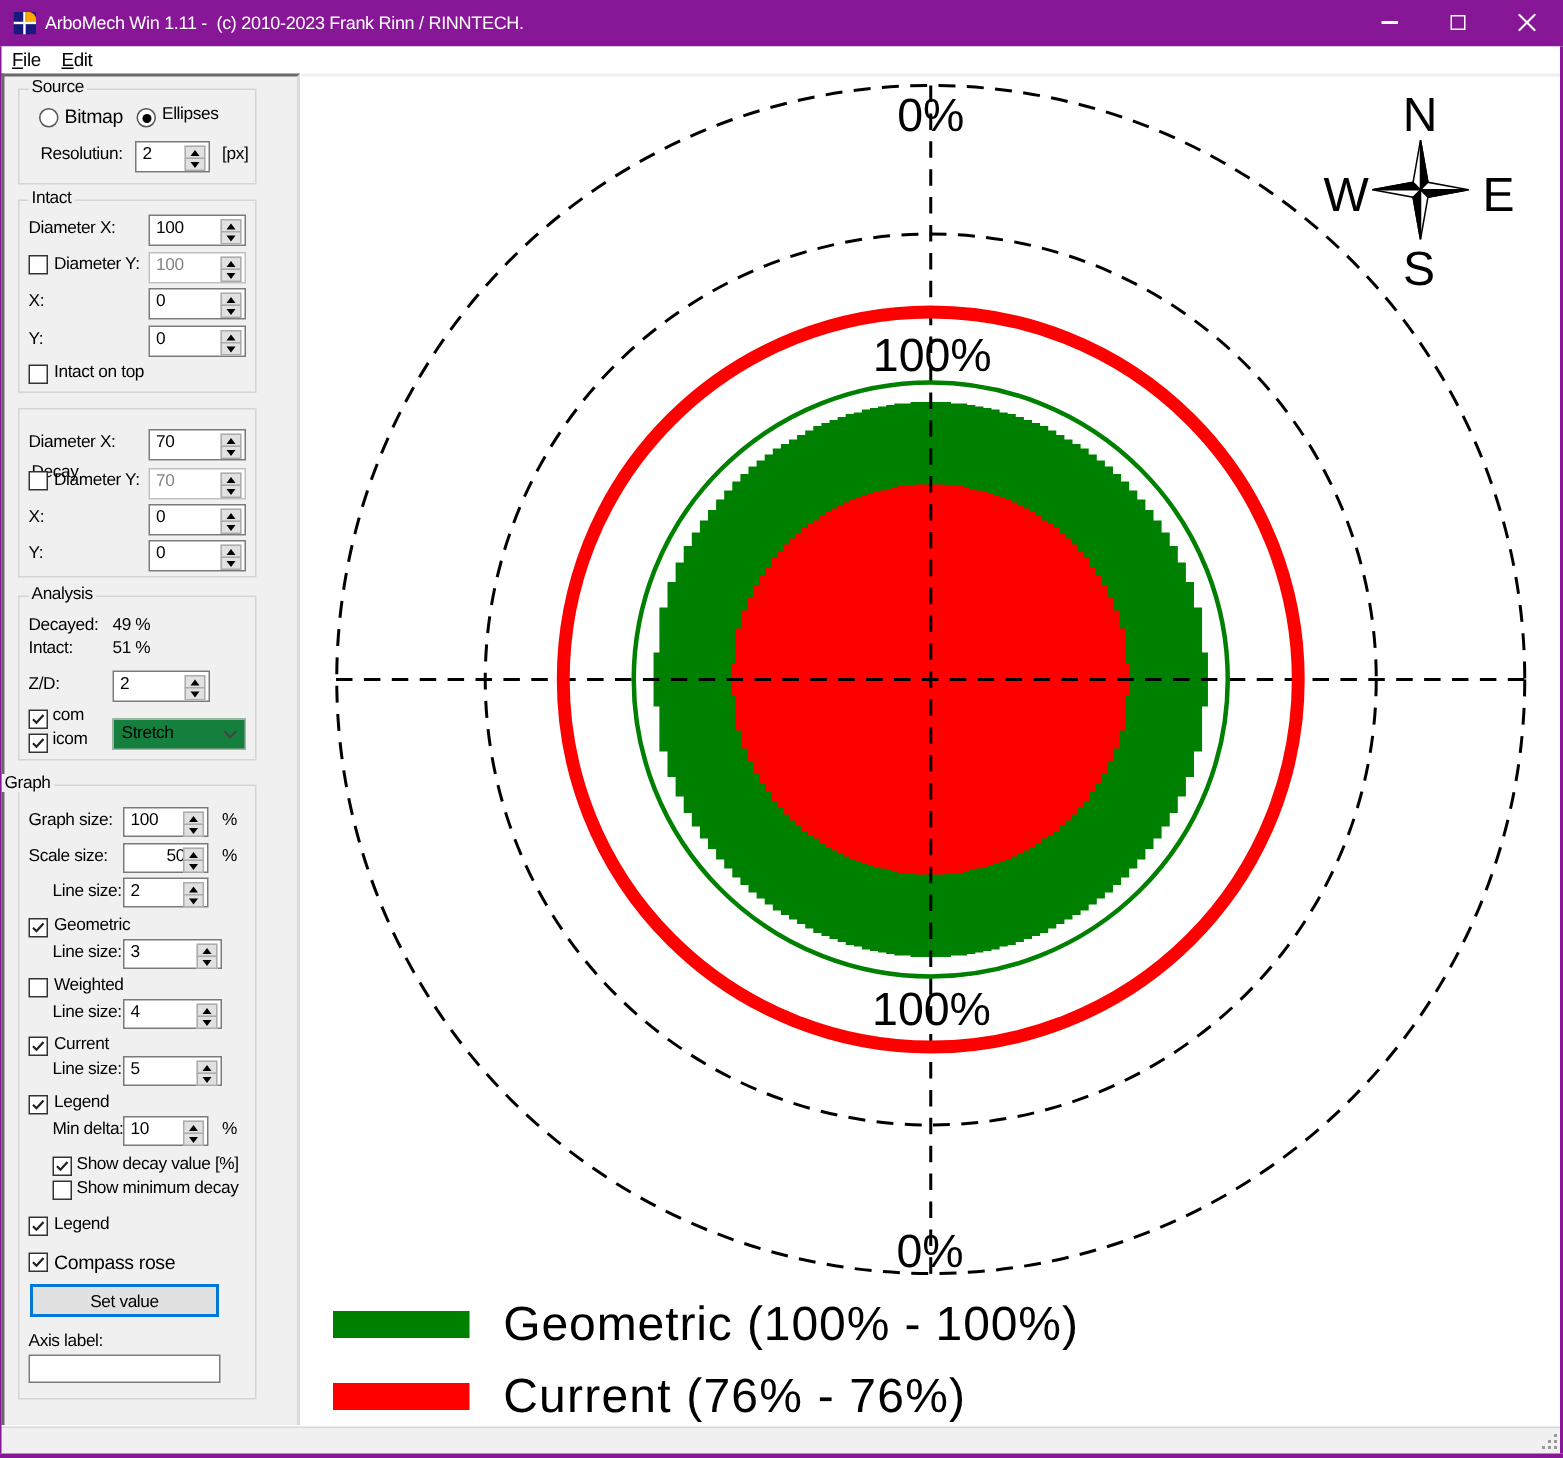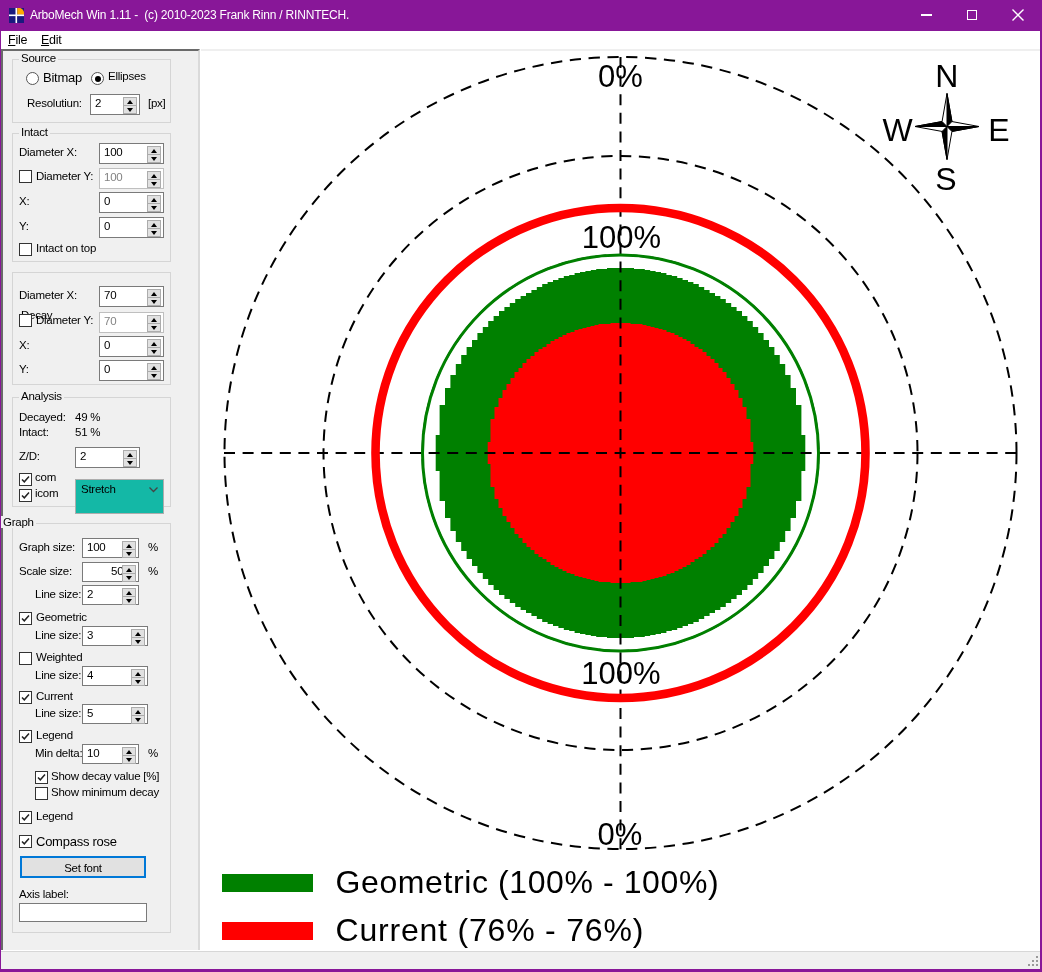--- a/index.html
+++ b/index.html
@@ -208,21 +208,21 @@
       <path d="M2 5.5 L4.3 7.8 L9 2.6" stroke="#222" stroke-width="1.5" fill="none"></path>
     </svg>
   </div>
 <span style="position:absolute;left:35px;top:471px;font-size:11.5px;color:#000;white-space:nowrap;">com</span>
 <div style="position:absolute;left:19px;top:489px;width:11px;height:11px;border:1px solid #333;background:#fff;">
     <svg width="11" height="11" style="position:absolute;left:0;top:0;" viewBox="0 0 11 11">
       <path d="M2 5.5 L4.3 7.8 L9 2.6" stroke="#222" stroke-width="1.5" fill="none"></path>
     </svg>
   </div>
 <span style="position:absolute;left:35px;top:487px;font-size:11.5px;color:#000;white-space:nowrap;">icom</span>
-<div class="abs" style="left:75px;top:479px;width:89px;height:35px;background:#14b8a6;border:1px solid #ADADAD;box-sizing:border-box;">
+<div class="abs" style="left:75px;top:479px;width:89px;height:21px;background:#15803d;border:1px solid #ADADAD;box-sizing:border-box;">
 <span style="position:absolute;left:5px;top:3px;font-size:11.5px;">Stretch</span>
 <svg style="position:absolute;right:5px;top:7px;" width="9" height="6" viewBox="0 0 9 6">
       <path d="M0.5 0.5 L4.5 4.5 L8.5 0.5" stroke="#444" stroke-width="1.3" fill="none"></path>
     </svg>
 </div>
 <div style="position:absolute;left:12px;top:523px;width:159px;height:410px;border:1px solid #D5D5D5;box-sizing:border-box;"></div>
 <span style="position:absolute;left:1px;top:516px;font-size:11.5px;background:#F0F0F0;padding:0 2px;">Graph</span>
 <span style="position:absolute;left:19px;top:541px;font-size:11.5px;color:#000;white-space:nowrap;">Graph size:</span>
 <div style="position:absolute;left:82px;top:538px;width:57px;height:20px;border:1px solid #7A7A7A;background:#fff;box-sizing:border-box;">
 <span style="position:absolute;left:4px;top:2px;font-size:11.5px;color:#000;">100</span>
@@ -343,21 +343,21 @@
       <path d="M2 5.5 L4.3 7.8 L9 2.6" stroke="#222" stroke-width="1.5" fill="none"></path>
     </svg>
   </div>
 <span style="position:absolute;left:36px;top:810px;font-size:11.5px;color:#000;white-space:nowrap;">Legend</span>
 <div style="position:absolute;left:19px;top:835px;width:11px;height:11px;border:1px solid #333;background:#fff;">
     <svg width="11" height="11" style="position:absolute;left:0;top:0;" viewBox="0 0 11 11">
       <path d="M2 5.5 L4.3 7.8 L9 2.6" stroke="#222" stroke-width="1.5" fill="none"></path>
     </svg>
   </div>
 <span style="position:absolute;left:36px;top:834px;font-size:13px;color:#000;white-space:nowrap;">Compass rose</span>
-<div class="abs" style="left:20px;top:856px;width:126px;height:22px;border:2px solid #0078D7;background:#E1E1E1;box-sizing:border-box;text-align:center;"><span style="font-size:11.5px;line-height:18px;">Set font</span></div>
+<div class="abs" style="left:20px;top:856px;width:126px;height:22px;border:2px solid #0078D7;background:#E1E1E1;box-sizing:border-box;text-align:center;"><span style="font-size:11.5px;line-height:18px;">Set value</span></div>
 <span style="position:absolute;left:19px;top:888px;font-size:11.5px;color:#000;white-space:nowrap;">Axis label:</span>
 <div class="abs" style="left:19px;top:903px;width:128px;height:19px;border:1px solid #7A7A7A;background:#fff;box-sizing:border-box;"></div>
 <div class="abs" style="left:0;top:951px;width:1042px;height:1px;background:#D7D7D7;"></div>
 <div class="abs" style="left:0;top:952px;width:1042px;height:17px;background:#F0F0F0;"></div>
 <div class="abs" style="left:1036px;top:956px;width:2px;height:2px;background:#999;"></div>
 <div class="abs" style="left:1032px;top:960px;width:2px;height:2px;background:#999;"></div>
 <div class="abs" style="left:1036px;top:960px;width:2px;height:2px;background:#999;"></div>
 <div class="abs" style="left:1028px;top:964px;width:2px;height:2px;background:#999;"></div>
 <div class="abs" style="left:1032px;top:964px;width:2px;height:2px;background:#999;"></div>
 <div class="abs" style="left:1036px;top:964px;width:2px;height:2px;background:#999;"></div>

